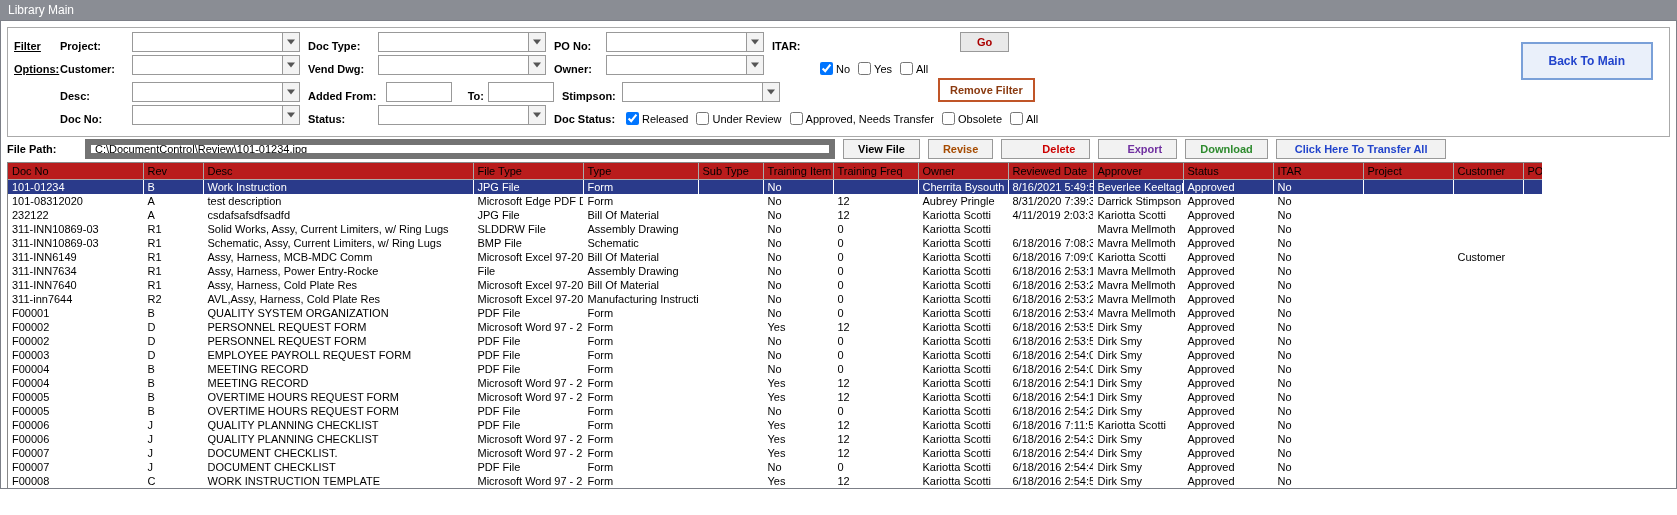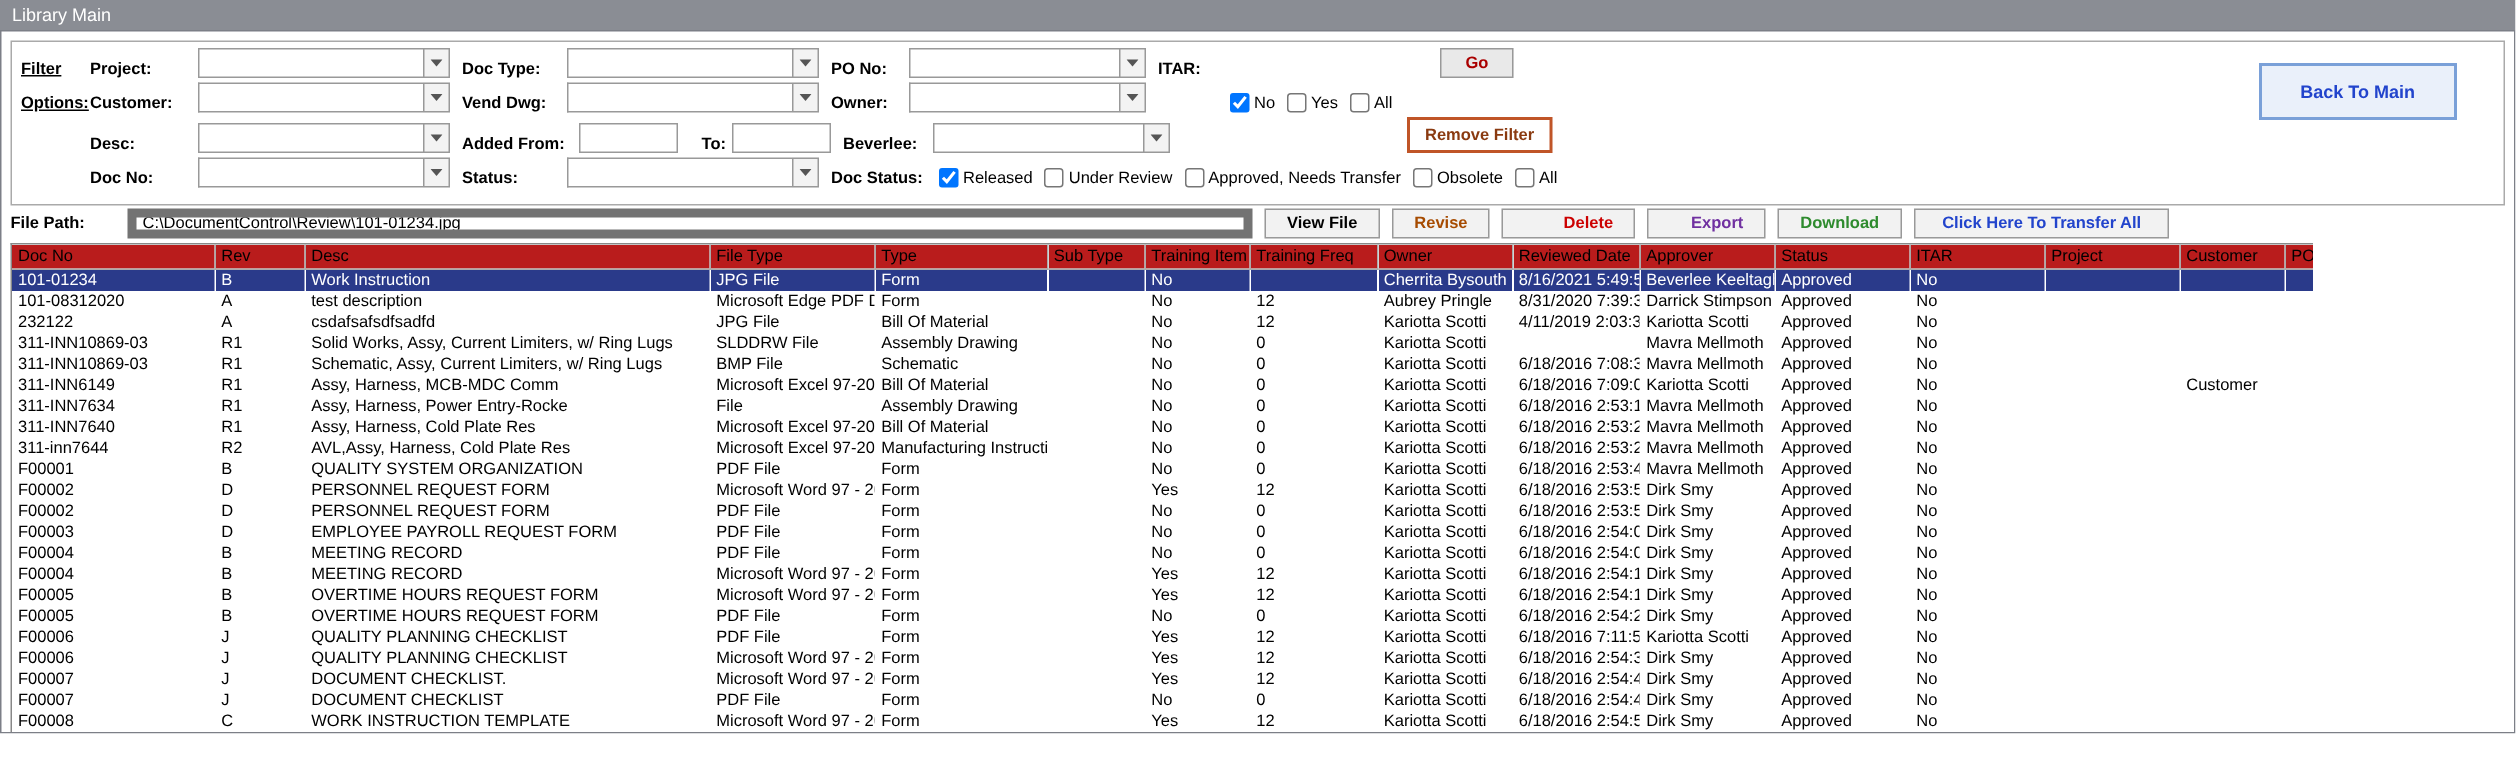--- a/index.html
+++ b/index.html
@@ -134,21 +134,21 @@
         <span class="arrow">
             <svg viewBox="0 0 10 6">
               <path d="M0 0 L5 6 L10 0 Z" fill="#555"></path>
             </svg>
           </span>
       </span>
       <span class="lbl" style="width:78px;margin-left:8px">Added From:</span>
       <input class="txt" type="text" style="width: 66px;">
       <span class="lbl" style="width:26px;margin-left:6px;text-align:right">To:</span>
       <input class="txt" type="text" style="width: 66px; margin-left: 4px;">
-      <span class="lbl" style="width:60px;margin-left:8px">Beverlee:</span>
+      <span class="lbl" style="width:60px;margin-left:8px">Stimpson:</span>
       <span class="combo">
         <input type="text" style="width: 140px;">
         <span class="arrow">
             <svg viewBox="0 0 10 6">
               <path d="M0 0 L5 6 L10 0 Z" fill="#555"></path>
             </svg>
           </span>
       </span>
       <span style="width:158px"></span>
       <button class="btn btn-remove">Remove Filter</button>
@@ -191,21 +191,21 @@
       <label class="chk">
           <input type="checkbox" style="">
           <span>Obsolete</span>
         </label>
       <label class="chk">
           <input type="checkbox" style="">
           <span>All</span>
         </label>
     </div>
 
-    <div style="position:absolute; right:31px; top:14px;">
+    <div style="position:absolute; right:16px; top:14px;">
       <button class="btn btn-back">Back To Main</button>
     </div>
 
   </div>
 
   <div class="file-path-row">
     <span class="lbl2">File Path:</span>
     <input type="text" value="C:\DocumentControl\Review\101-01234.jpg" style="">
     <button class="action-btn ab-view">View File</button>
     <button class="action-btn ab-revise">Revise</button>

